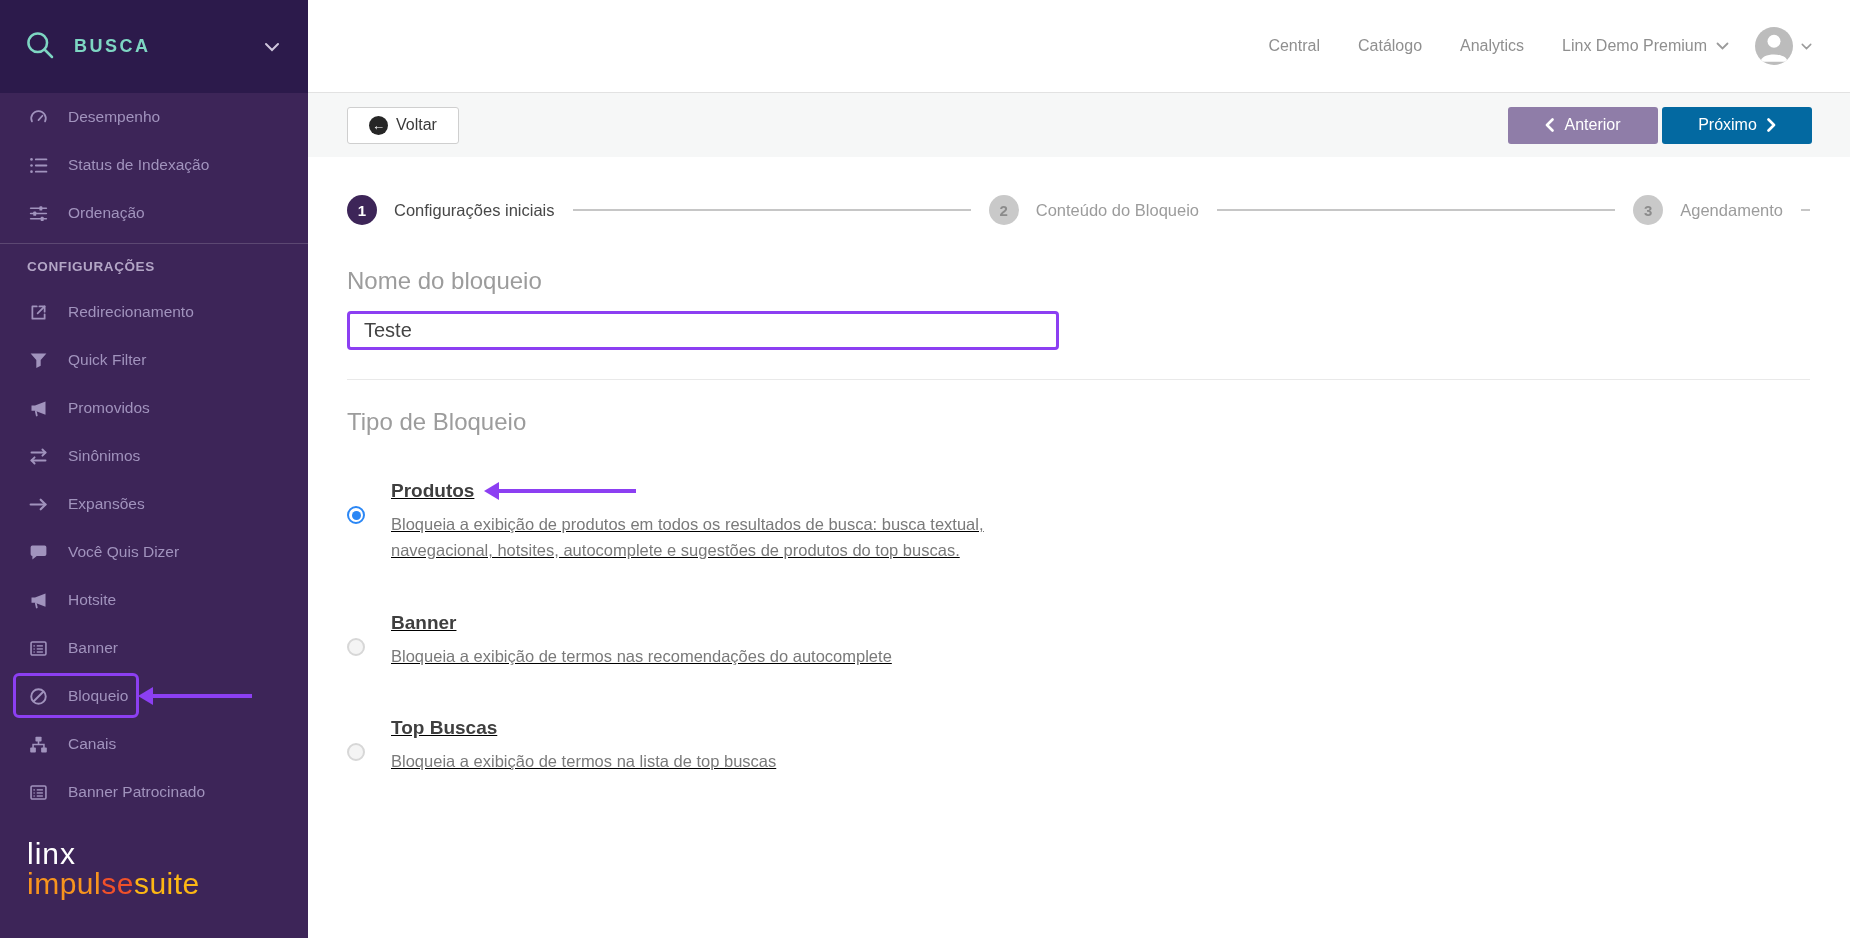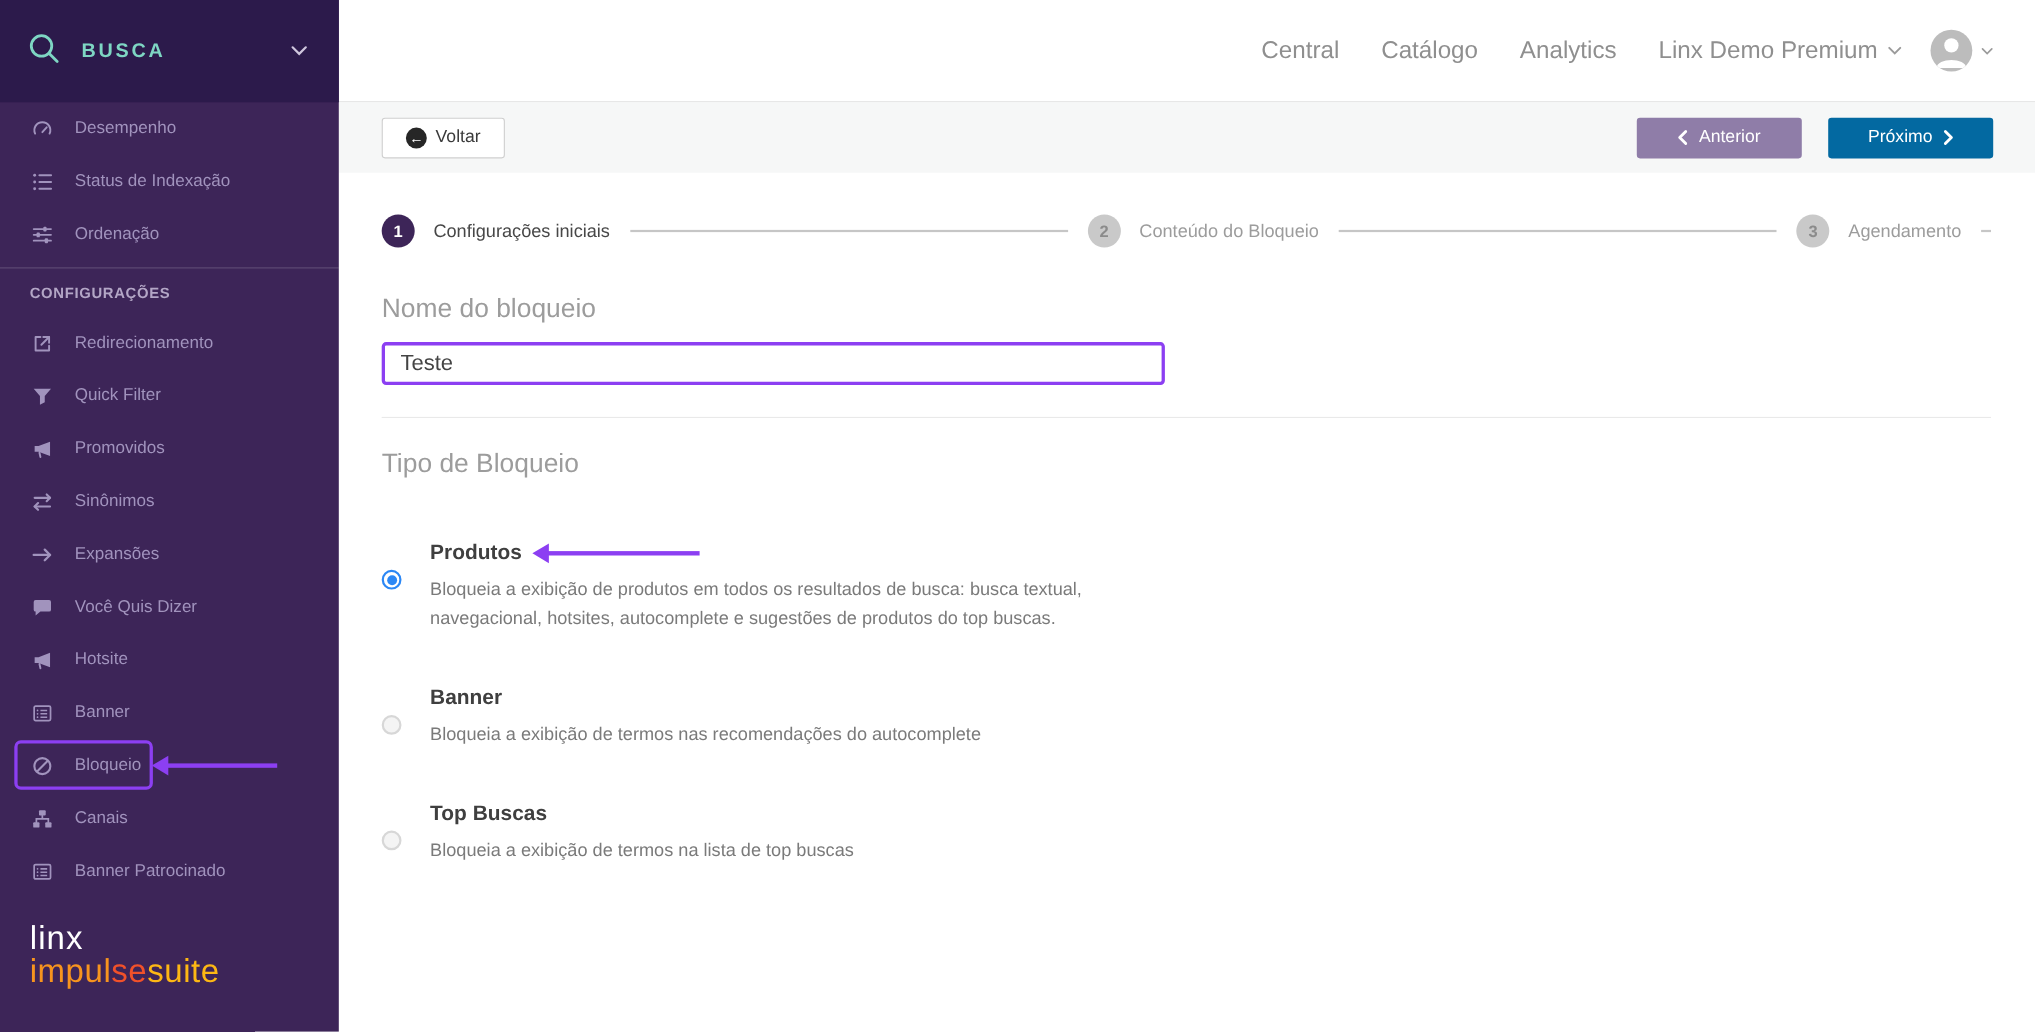--- a/index.html
+++ b/index.html
@@ -32,34 +32,34 @@
   .annot-box { position:absolute; left:13px; top:1px; width:126px; height:45px; border:3.5px solid #8c3ff2; border-radius:6px; pointer-events:none; }
   .annot-arrow { position:absolute; height:4px; background:#8c3ff2; pointer-events:none; }
   .annot-arrow::before { content:""; position:absolute; left:-14px; top:50%; transform:translateY(-50%);
       border-top:9px solid transparent; border-bottom:9px solid transparent; border-right:15px solid #8c3ff2; }
   .sb-item .annot-arrow { left:152px; width:100px; top:50%; margin-top:-2px; }
 
   
   .main { flex:1; display:flex; flex-direction:column; min-width:0; }
 
   .topbar { height:93px; background:#fff; border-bottom:1px solid #e2e2e2; display:flex; align-items:center; justify-content:flex-end; padding-right:38px; flex:none; }
-  .nav-link { color:#8f8f8f; font-size:22px; margin-left:38px; cursor:pointer; }
+  .nav-link { color:#8f8f8f; font-size:16px; margin-left:38px; cursor:pointer; }
   .account { display:flex; align-items:center; margin-left:38px; cursor:pointer; }
   .account .nav-link { margin-left:0; }
   .account svg { margin-left:9px; }
   .avatar-wrap { display:flex; align-items:center; margin-left:26px; cursor:pointer; }
   .avatar { width:38px; height:38px; border-radius:50%; background:#bcbcbc; overflow:hidden; display:flex; align-items:center; justify-content:center; }
   .avatar-wrap svg.chev-sm { margin-left:8px; }
 
   .band { height:64px; background:#f6f7f7; display:flex; align-items:center; justify-content:space-between; padding:0 38px 0 39px; flex:none; }
   .btn { height:37px; border-radius:3px; font-size:16px; display:inline-flex; align-items:center; justify-content:center; cursor:pointer; font-family:"Liberation Sans",sans-serif; }
   .btn-back { background:#fff; border:1px solid #cfcfcf; color:#3a3a3a; padding:0 21px; }
   .back-ico { width:19px; height:19px; border-radius:50%; background:#262626; color:#fff; display:inline-flex; align-items:center; justify-content:center; margin-right:8px; font-size:13px; line-height:1; }
   .back-ico::before { content:"\2190"; }
-  .band-right { display:flex; gap:24px; }
+  .band-right { display:flex; gap:4px; }
   .btn-prev { background:#8f7da8; border:none; color:#fff; width:150px; }
   .btn-next { background:#0369a1; border:none; color:#fff; width:150px; }
   .btn svg { flex:none; }
   .btn-prev svg { margin-right:10px; }
   .btn-next svg { margin-left:10px; }
 
   .content { padding:0 40px 0 39px; flex:1; }
 
   
   .stepper { margin-top:38px; display:flex; align-items:center; }
@@ -73,21 +73,21 @@
   .step-line { height:2px; background:#c6c6c6; flex:1; margin-right:18px; }
   .step-stub { height:2px; background:#c6c6c6; width:9px; flex:none; }
 
   
   .section-heading { color:#9c9c9c; font-size:24px; font-weight:400; }
   .h-name { margin-top:42px; }
   .name-input { margin-top:16px; display:block; width:712px; height:39px; border:3.5px solid #8c3ff2; border-radius:4px; padding:0 14px; font-size:20px; color:#444; font-family:"Liberation Sans",sans-serif; outline:none; background:#fff; }
   .divider { border:none; border-top:1px solid #e9e9e9; margin-top:29px; }
   .h-type { margin-top:28px; }
 
-  .options { margin-top:56px; }
+  .options { margin-top:44px;text-decoration:underline; }
   .option { display:grid; grid-template-columns:44px 1fr; max-width:720px; margin-bottom:48px; cursor:pointer; }
   .radio { width:18px; height:18px; border-radius:50%; margin-top:26px; position:relative; flex:none; }
   .radio-on { border:2px solid #2b87f5; background:#fff; }
   .radio-on::after { content:""; position:absolute; left:2.5px; top:2.5px; width:9px; height:9px; border-radius:50%; background:#2b87f5; }
   .radio-off { border:2px solid #d7d7d7; background:#f4f4f4; }
   .opt-title-row { display:flex; align-items:center; }
   .opt-title { font-size:19px; font-weight:bold; color:#3f3f3f; }
   .opt-title-row .annot-arrow { position:relative; left:auto; width:138px; margin-left:24px; }
   .opt-desc { margin-top:9px; font-size:16.5px; color:#7a7a7a; line-height:1.6; max-width:648px; }
 </style>

